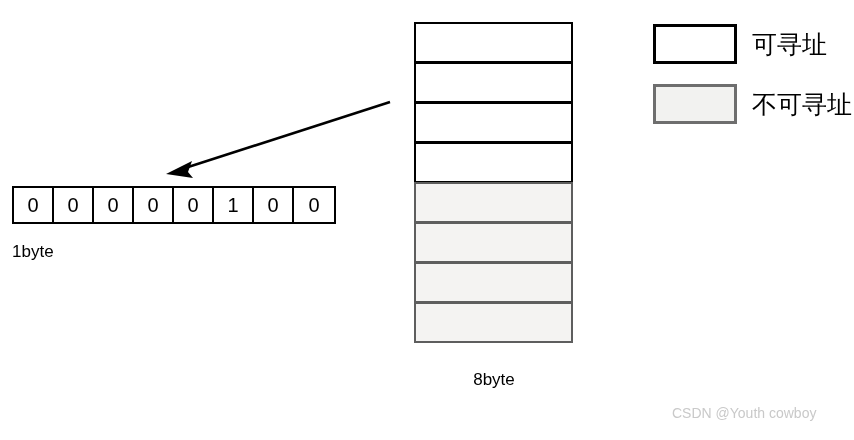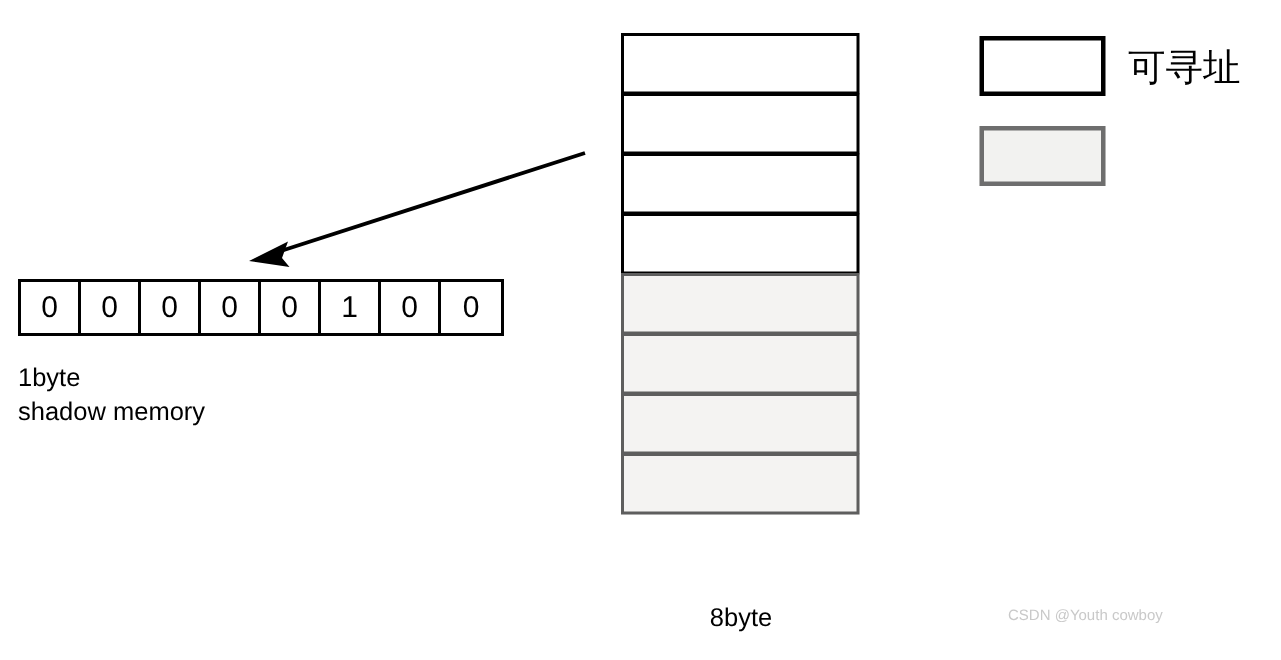--- a/index.html
+++ b/index.html
@@ -86,21 +86,20 @@
     left: 394px;
     top: 368px;
     width: 200px;
     text-align: center;
     font-size: 17px;
     line-height: 23px;
     color: #000000;
   }
   #normal-memory-caption .caption-line {
     display: block;
-    margin-top: 32px;
   }
 
   
   #shadow-mapping-arrow {
     position: absolute;
     left: 0;
     top: 0;
     width: 854px;
     height: 440px;
     pointer-events: none;
@@ -140,42 +139,41 @@
     white-space: nowrap;
     color: #000000;
     font-family: "DejaVu Sans", sans-serif;
   }
 
   
   #watermark {
     position: absolute;
     left: 672px;
     top: 405px;
-    font-size: 10px;
+    font-size: 14px;
     color: #c9c9c9;
     white-space: nowrap;
   }
 </style>
 </head>
 <body>
 
 <div id="shadow-byte-row">
   <div class="shadow-bit-cell">0</div>
   <div class="shadow-bit-cell">0</div>
   <div class="shadow-bit-cell">0</div>
   <div class="shadow-bit-cell">0</div>
   <div class="shadow-bit-cell">0</div>
   <div class="shadow-bit-cell">1</div>
   <div class="shadow-bit-cell">0</div>
   <div class="shadow-bit-cell">0</div>
 </div>
 
 <div id="shadow-memory-caption">
   <span class="caption-line">1byte</span>
-  <span class="caption-line">shadow memory</span>
 </div>
 
 <div id="normal-memory-column">
   <div class="memory-cell addressable" style="top:0px;"></div>
   <div class="memory-cell addressable" style="top:40px;"></div>
   <div class="memory-cell addressable" style="top:80px;"></div>
   <div class="memory-cell addressable" style="top:120px;"></div>
   <div class="memory-cell unaddressable" style="top:160px;"></div>
   <div class="memory-cell unaddressable" style="top:200px;"></div>
   <div class="memory-cell unaddressable" style="top:240px;"></div>
@@ -191,16 +189,17 @@
   <polygon points="166,174 192,161 188,172 193,178" fill="#000000"></polygon>
 </svg>
 
 <div id="legend">
   <div class="legend-row">
     <div class="legend-swatch addressable"></div>
     <div class="legend-label">可寻址</div>
   </div>
   <div class="legend-row">
     <div class="legend-swatch unaddressable"></div>
+    <div class="legend-label">不可寻址</div>
   </div>
 </div>
 
 <div id="watermark">CSDN @Youth cowboy</div>
 
 </body></html>

